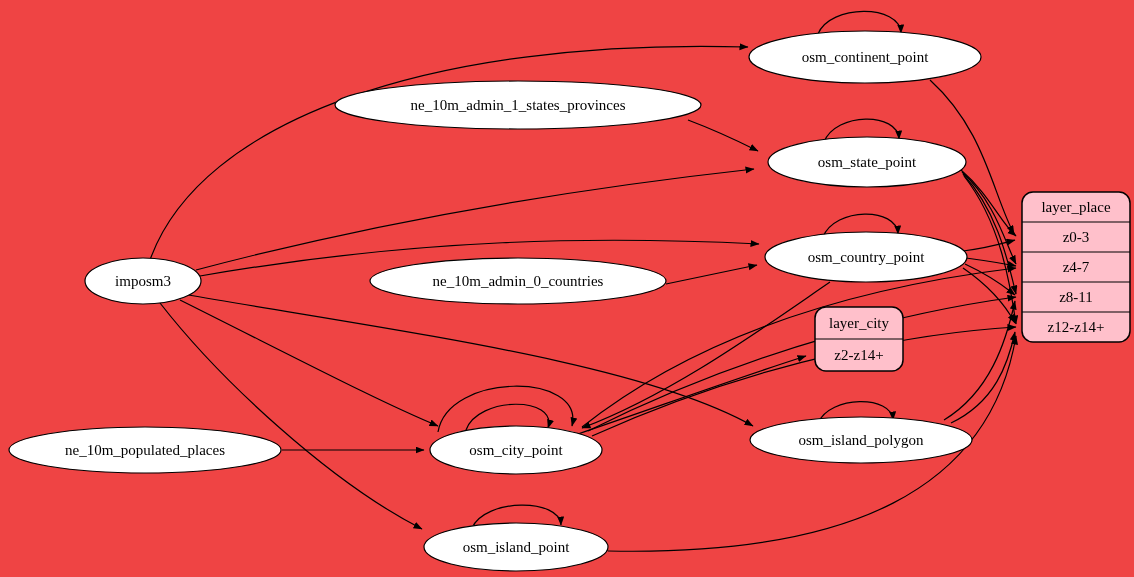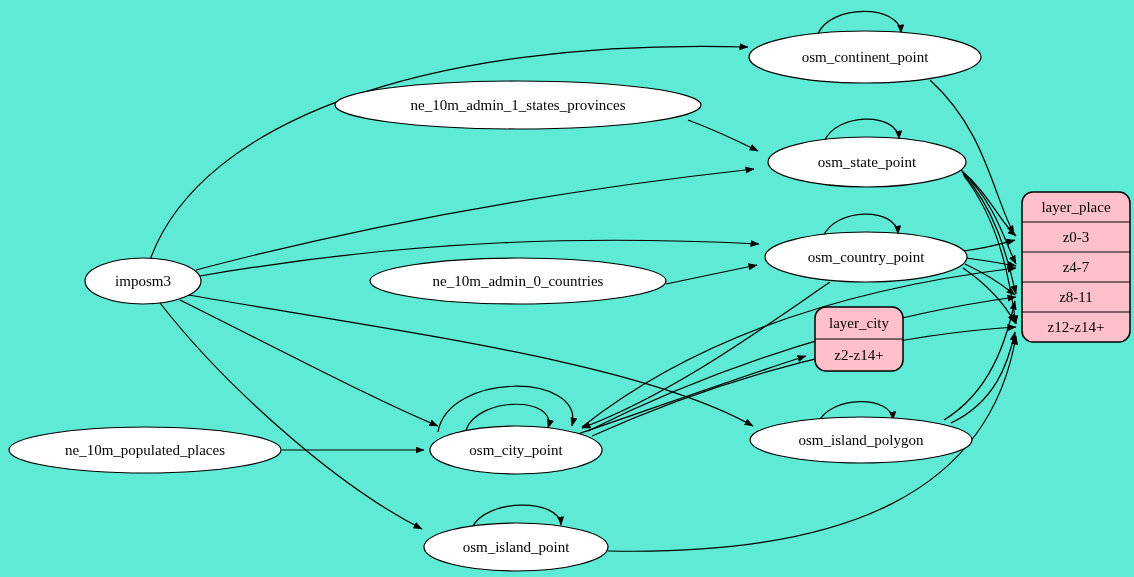--- a/index.html
+++ b/index.html
@@ -1,16 +1,16 @@
 <!DOCTYPE html>
 <html><head>
 <meta charset="utf-8">
 <style>
   html,body{margin:0;padding:0;background:#ffffff;}
-  .canvas{position:relative;width:1134px;height:577px;background:#5eead4;overflow:hidden;
+  .canvas{position:relative;width:1134px;height:577px;background:#ef4444;overflow:hidden;
           font-family:"Liberation Serif","DejaVu Serif",serif;}
   svg text{font-family:"Liberation Serif","DejaVu Serif",serif;font-size:15px;fill:#000000;}
   svg .node-label{text-anchor:middle;}
   svg path.edge{fill:none;stroke:#000000;stroke-width:1.2;}
   svg ellipse{fill:#ffffff;stroke:#000000;stroke-width:1.2;}
 </style>
 </head>
 <body>
 
 <div class="canvas">

